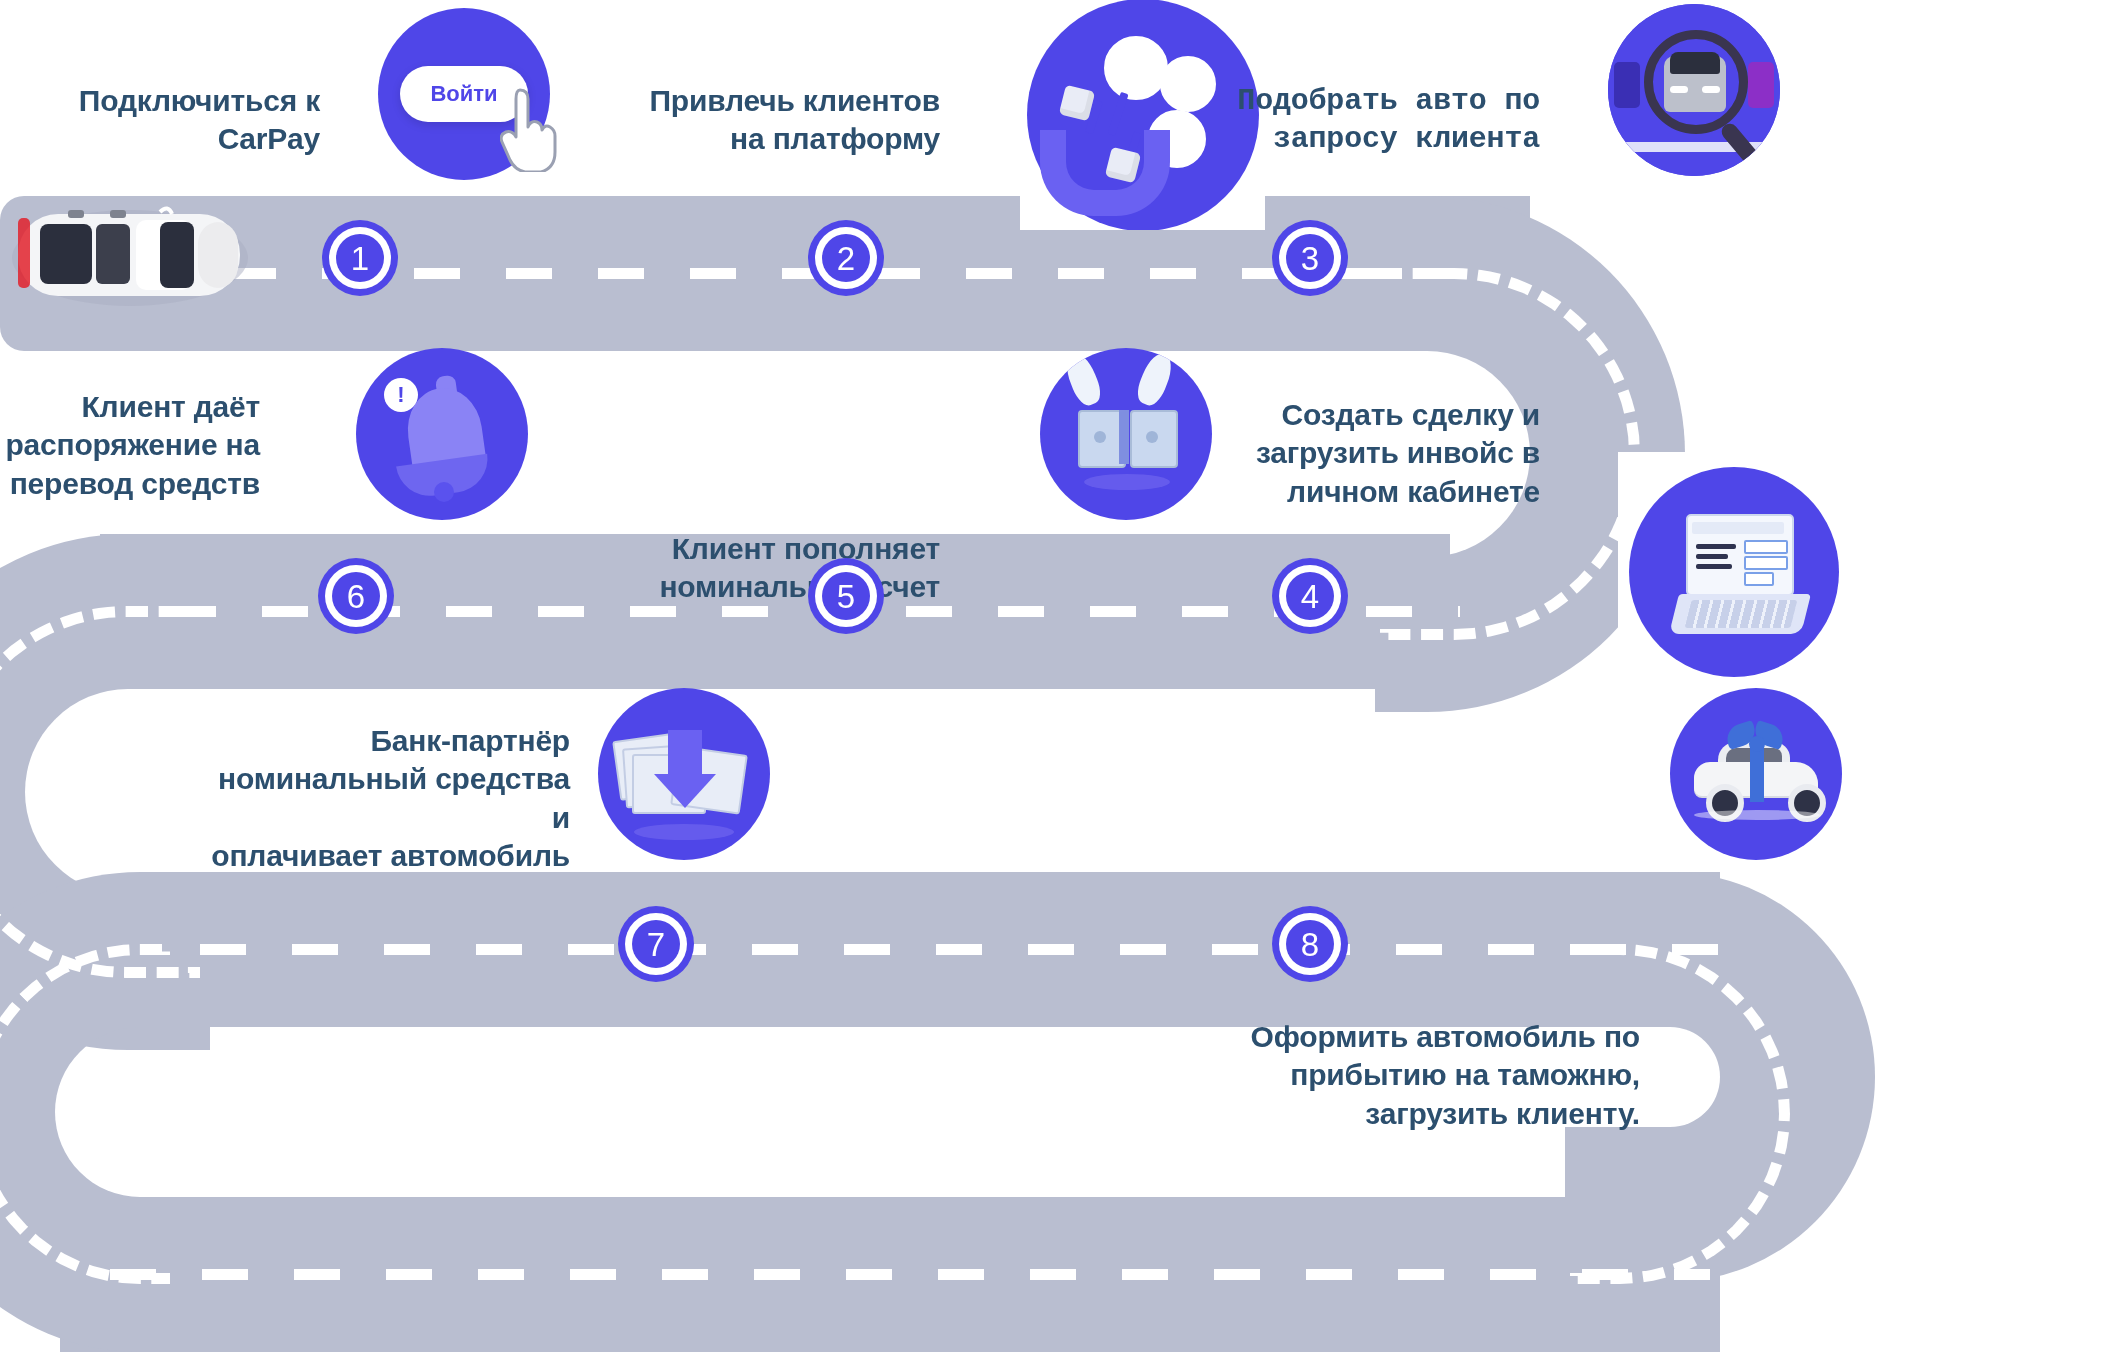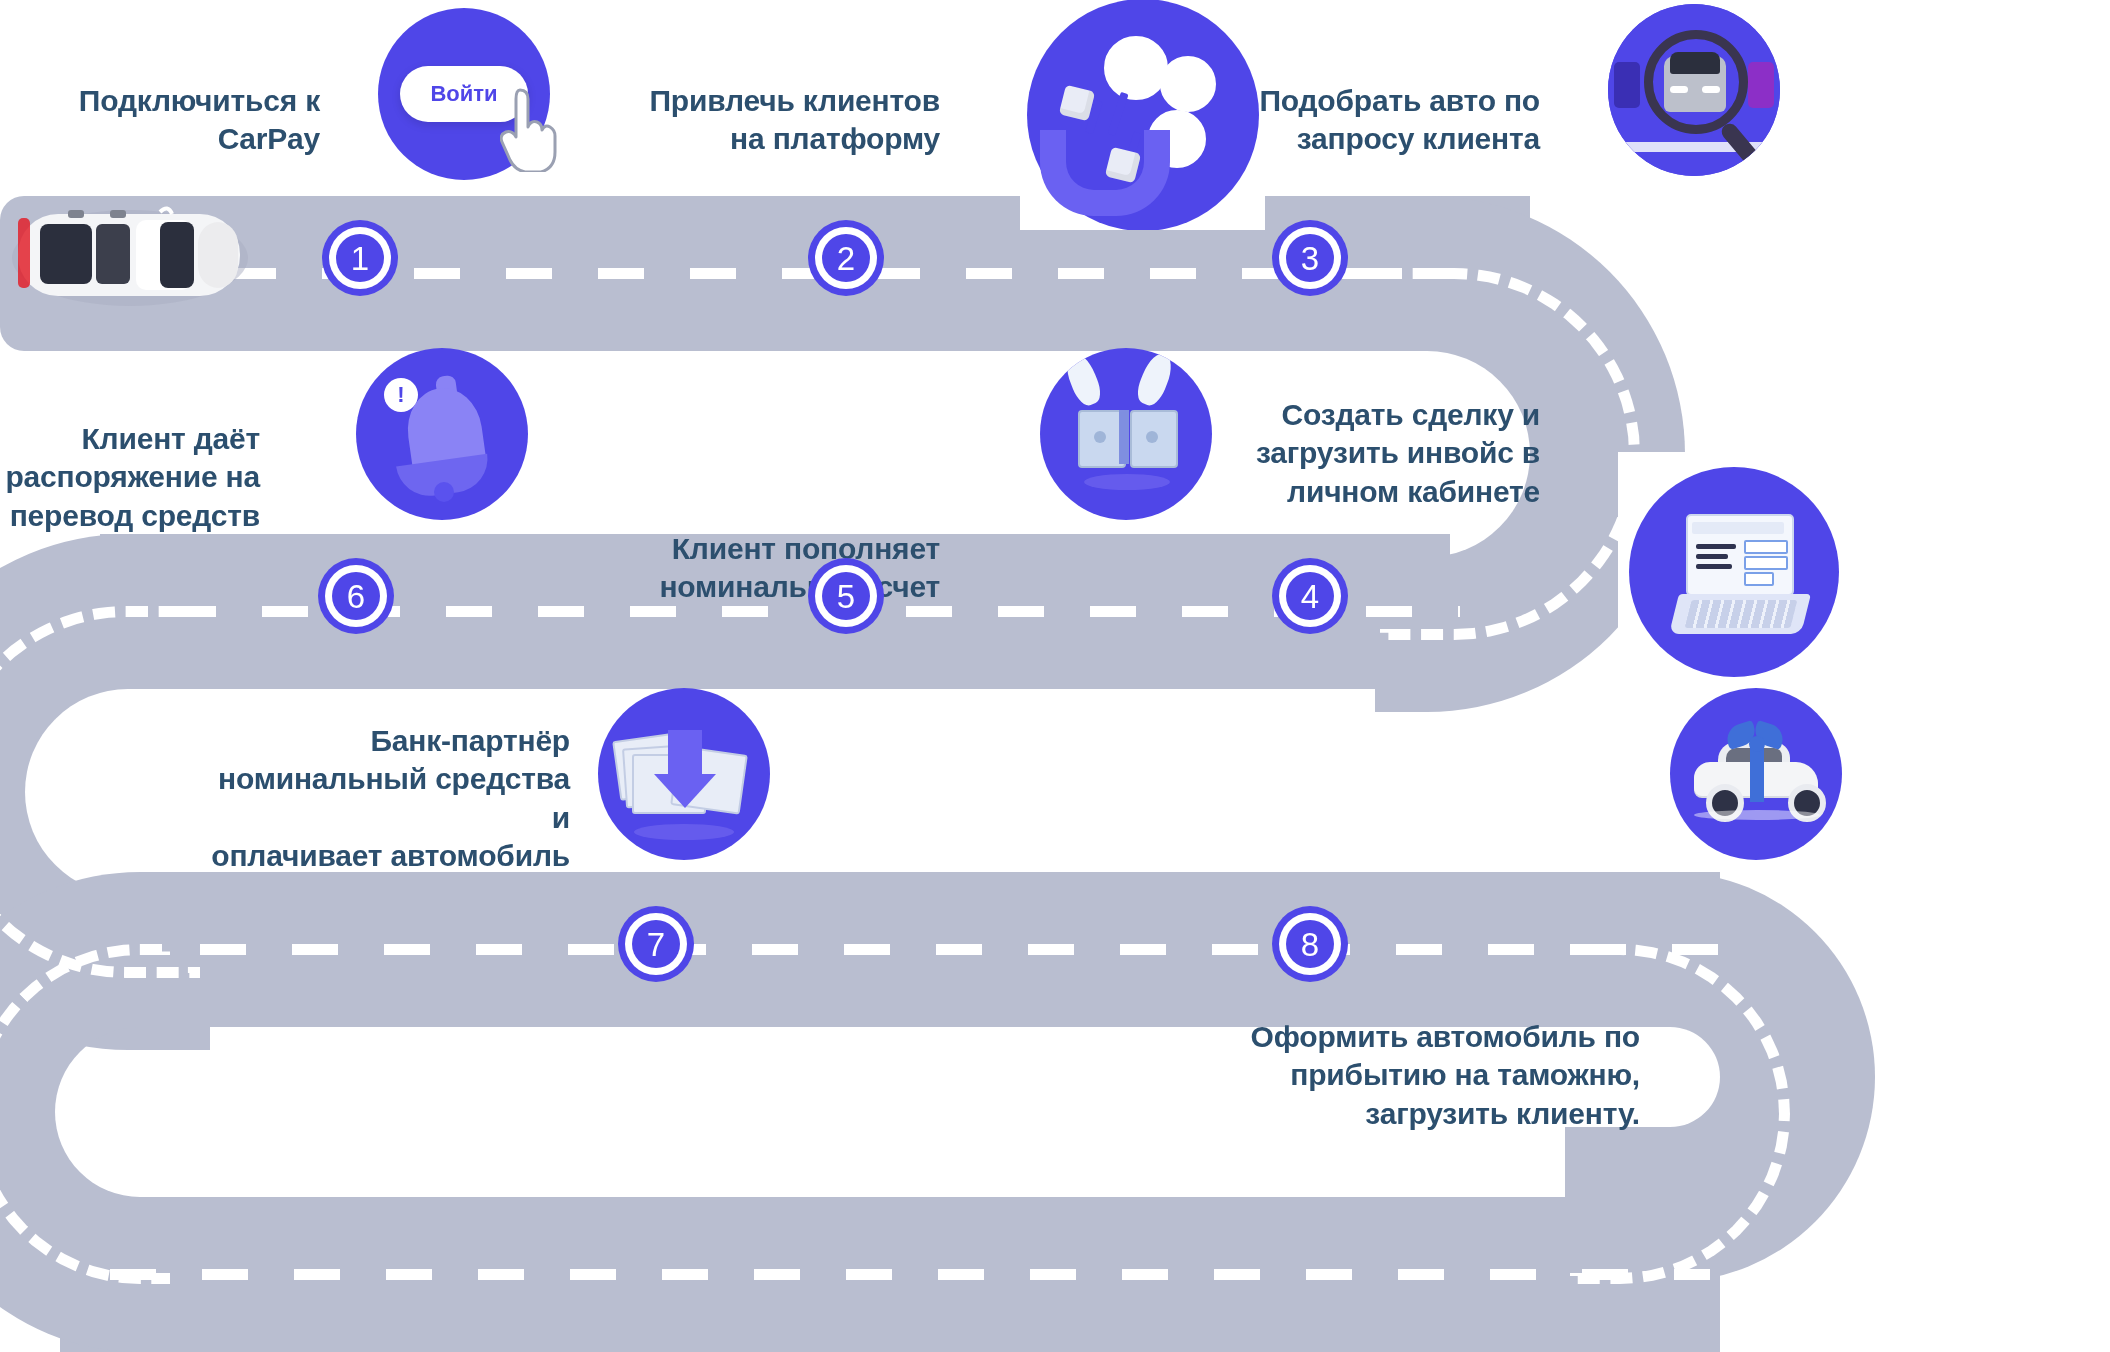--- a/index.html
+++ b/index.html
@@ -293,21 +293,21 @@
       <div class="ava" style="left:92px;top:96px;width:52px;height:52px;"></div>
       <span class="bolt" style="left:34px;top:86px;"></span>
       <span class="bolt" style="left:58px;top:78px;height:44px;"></span>
       <span class="bolt" style="left:74px;top:118px;height:26px;"></span>
       <span class="cube" style="left:6px;top:74px;"></span>
       <span class="cube" style="left:52px;top:136px;"></span>
       <div class="magnet-u" style="left:-16px;top:116px;width:130px;height:86px;"></div>
     </div>
   </div>
 
-  <div class="step-text ta-right" style="left:1180px;top:82px;width:360px;">Подобрать авто по
+  <div class="step-text ta-right" style="left:1180px;top:82px;width:360px;font-family:Liberation Mono, monospace;">Подобрать авто по
 запросу клиента</div>
 
   <div class="bubble" style="left:1608px;top:4px;">
     <div class="sc-bg"></div>
     <div class="snow"></div>
     <div class="sc-side" style="left:6px;background:#3a2fb4;"></div>
     <div class="sc-side" style="left:140px;background:#8c2fc7;"></div>
     <div class="sc-car"></div>
     <div class="sc-wind"></div>
     <div class="sc-light" style="left:62px;"></div>
@@ -345,21 +345,21 @@
     <div class="cash">
       <span class="stack l"></span>
       <span class="stack r"></span>
       <span class="coin" style="left:16px;"></span>
       <span class="coin" style="left:68px;"></span>
       <span class="band"></span>
     </div>
     <div class="shadow-ell"></div>
   </div>
 
-  <div class="step-text ta-right" style="left:0px;top:388px;width:260px;margin-top:32px;">Клиент даёт
+  <div class="step-text ta-right" style="left:0px;top:388px;width:260px;">Клиент даёт
 распоряжение на
 перевод средств</div>
 
   <div class="bubble" style="left:356px;top:348px;">
     <div class="bell-top"></div>
     <div class="bell-body"></div>
     <div class="bell-mouth"></div>
     <div class="bell-clapper"></div>
     <div class="bell-badge">!</div>
   </div>

